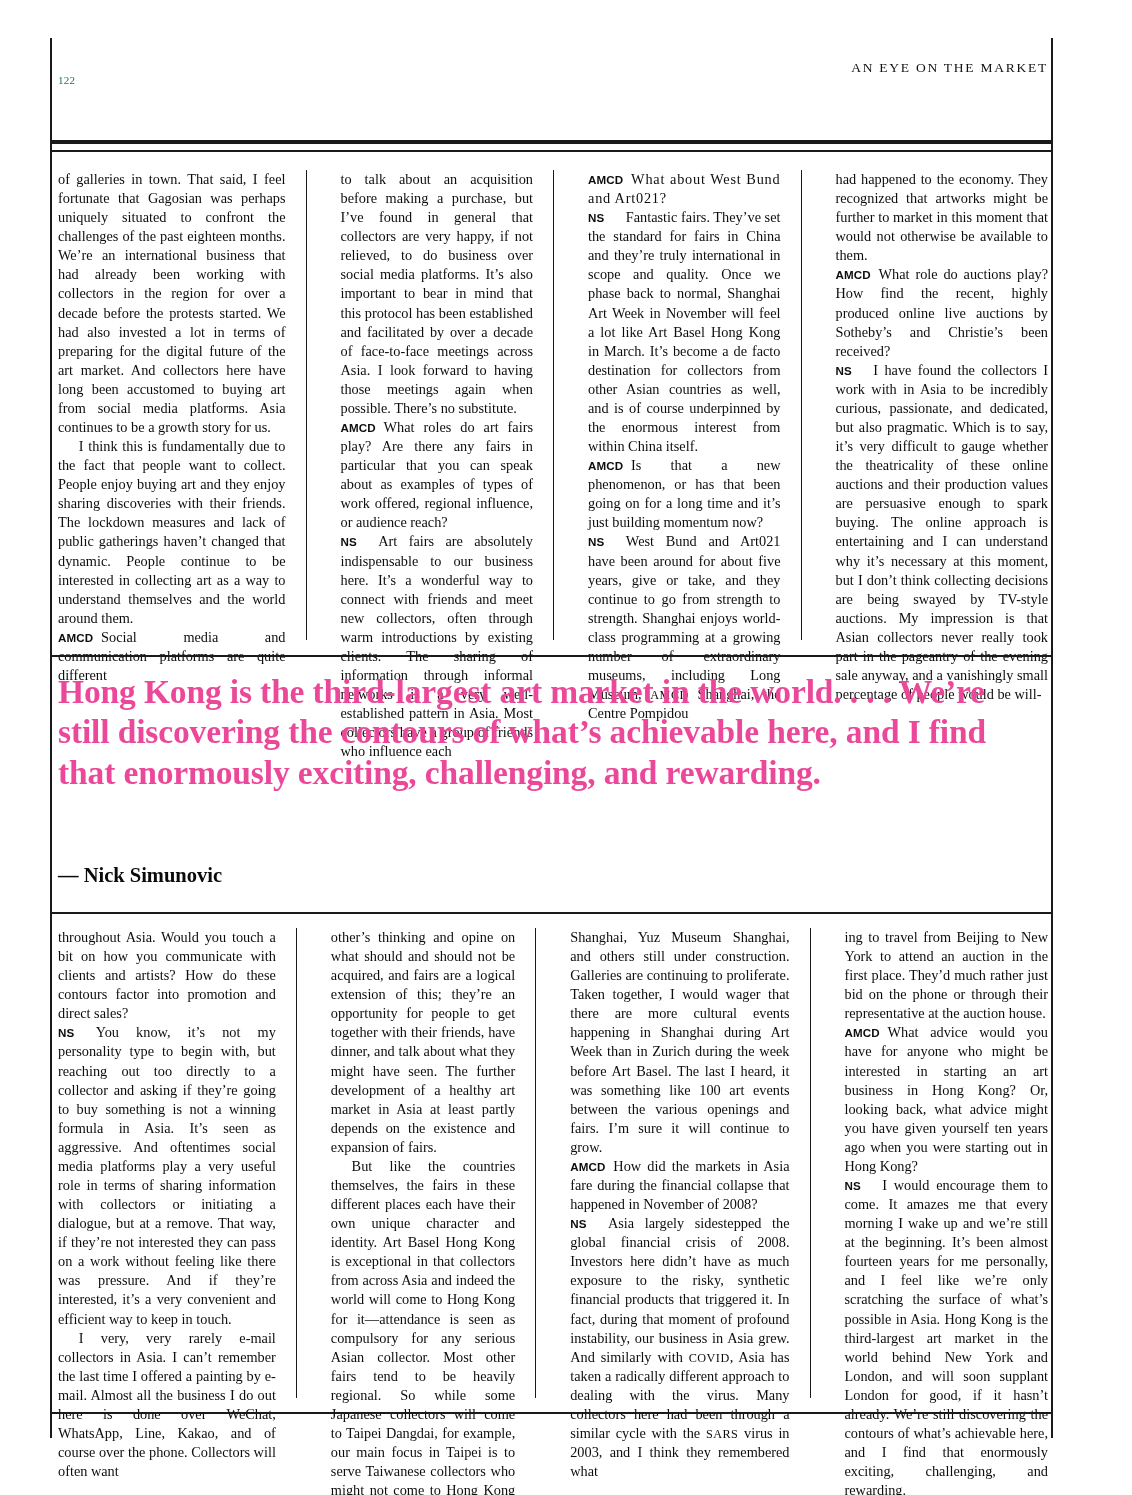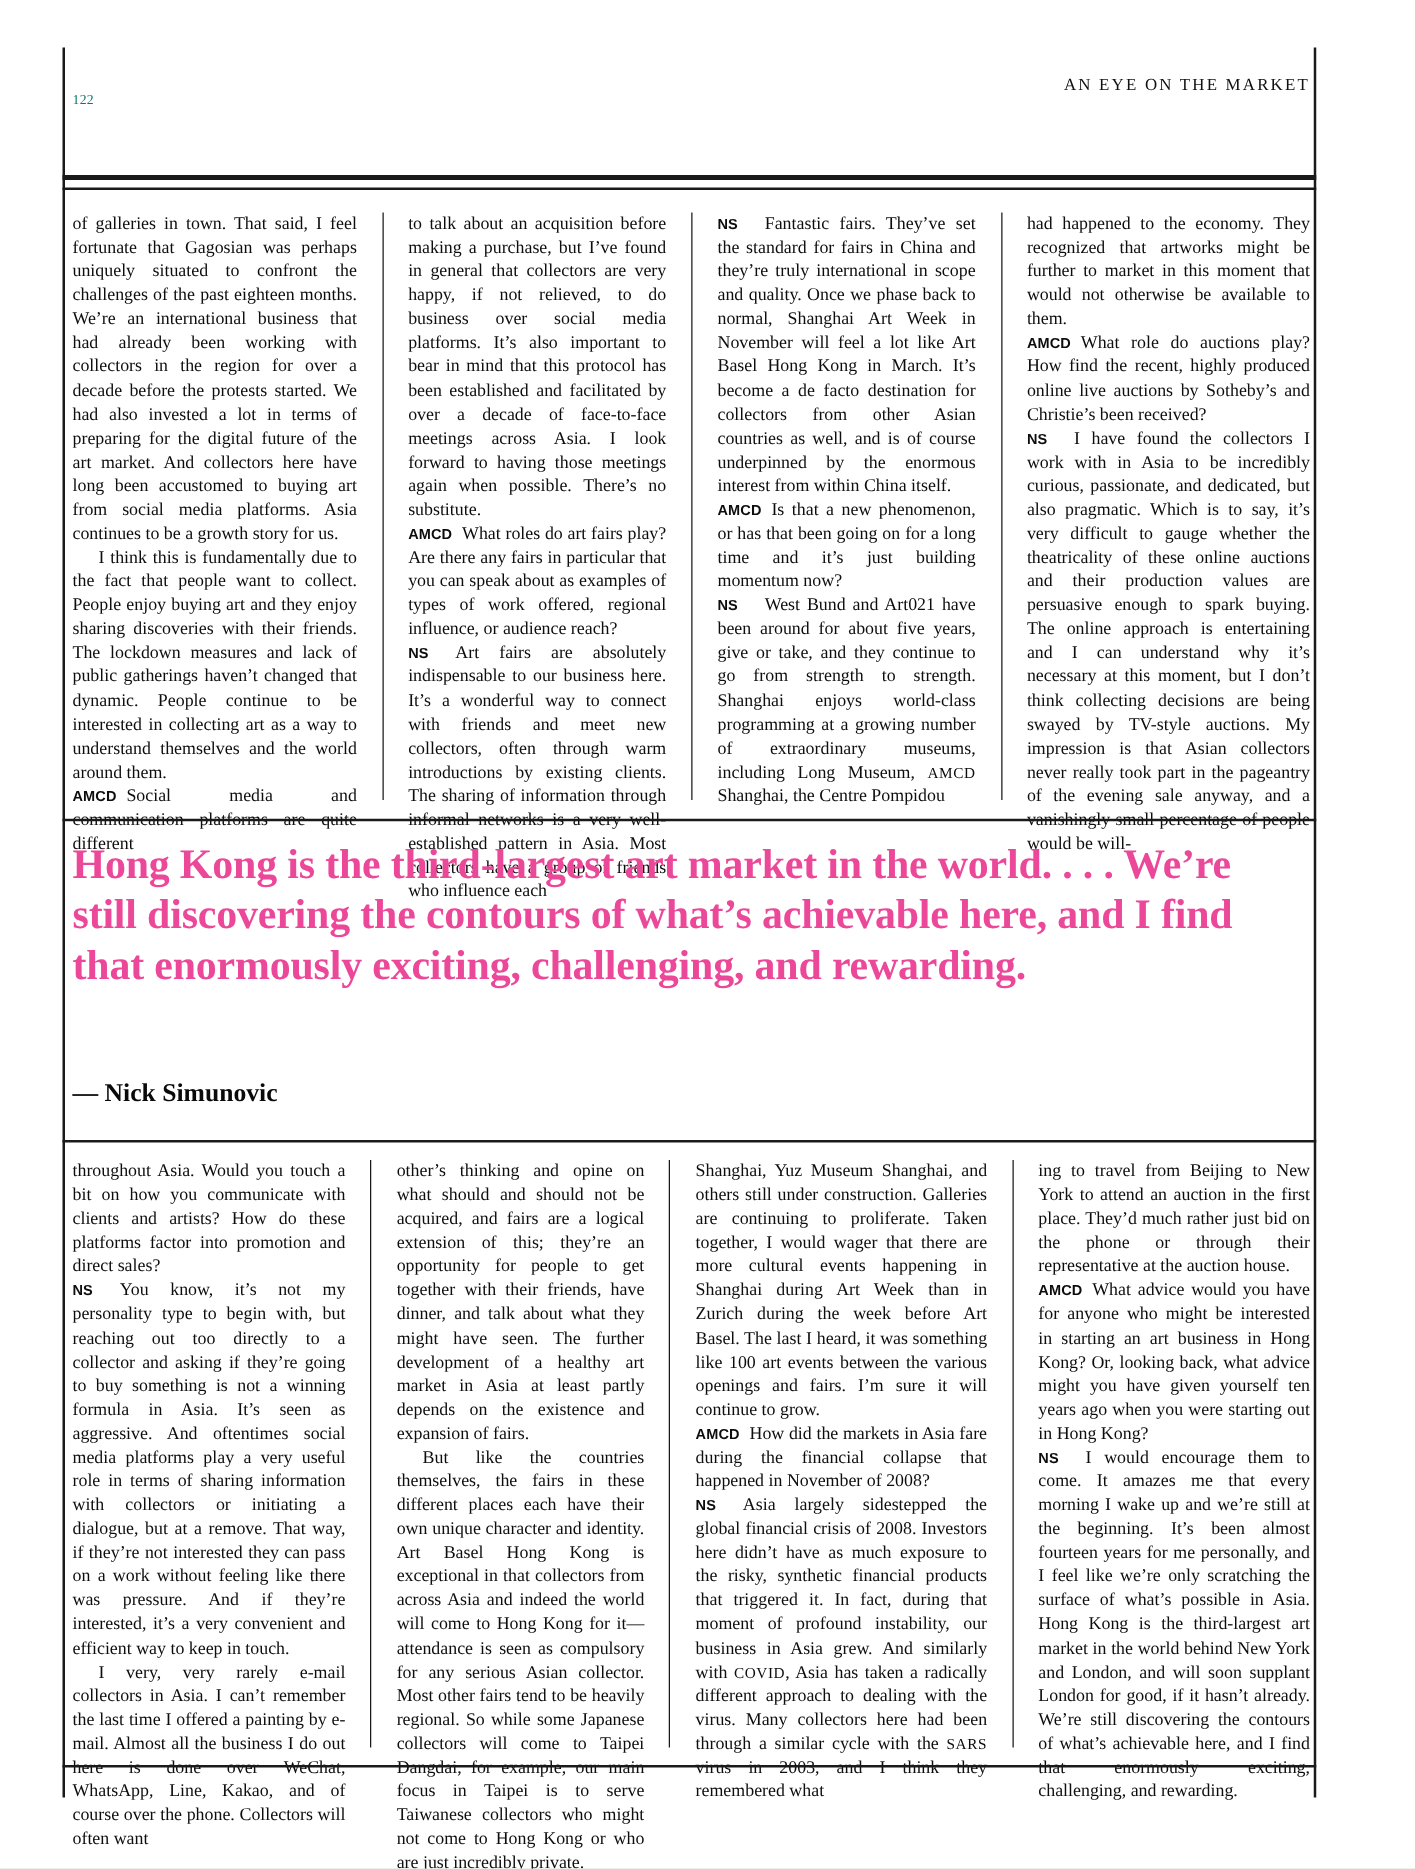--- a/index.html
+++ b/index.html
@@ -79,21 +79,21 @@
   .col {
     position: relative;
     box-sizing: border-box;
     font-size: 14.3px;
     line-height: 1.335;
     text-align: justify;
     color: #0d0d0d;
     hyphens: auto;
     -webkit-hyphens: auto;
   }
-  .col.pad-l { padding-left: 20px; border-left: 1.2px solid #1a1a1a; }
+  .col.pad-l { padding-left: 34px; border-left: 1.2px solid #1a1a1a; }
   .col.pad-r { padding-right: 20px; }
   .col p {
     margin: 0;
   }
   .col p.ind { text-indent: 1.45em; }
   .spk {
     font-family: "Liberation Sans", sans-serif;
     font-size: 11.6px;
     font-weight: 700;
     letter-spacing: 0.01em;
@@ -145,41 +145,42 @@
         <p>of galleries in town. That said, I feel fortunate that Gagosian was perhaps uniquely situated to confront the challenges of the past eighteen months. We’re an international business that had already been working with collectors in the region for over a decade before the protests started. We had also invested a lot in terms of preparing for the digital future of the art market. And collectors here have long been accustomed to buying art from social media platforms. Asia continues to be a growth story for us.</p>
         <p class="ind">I think this is fundamentally due to the fact that people want to collect. People enjoy buying art and they enjoy sharing discoveries with their friends. The lockdown measures and lack of public gatherings haven’t changed that dynamic. People continue to be interested in collecting art as a way to understand themselves and the world around them.</p>
         <p><span class="spk">AMCD</span><span class="gap"></span><span class="">Social media and communication platforms are quite different</span></p>
       </div>
       <div class="col pad-l pad-r" style="width: 247.5px;">
         <p>to talk about an acquisition before making a purchase, but I’ve found in general that collectors are very happy, if not relieved, to do business over social media platforms. It’s also important to bear in mind that this protocol has been established and facilitated by over a decade of face-to-face meetings across Asia. I look forward to having those meetings again when possible. There’s no substitute.</p>
         <p><span class="spk">AMCD</span><span class="gap"></span><span class="">What roles do art fairs play? Are there any fairs in particular that you can speak about as examples of types of work offered, regional influence, or audience reach?</span></p>
         <p><span class="spk">NS</span><span class="gap-lg"></span><span class="">Art fairs are absolutely indispensable to our business here. It’s a wonderful way to connect with friends and meet new collectors, often through warm introductions by existing clients. The sharing of information through informal networks is a very well-established pattern in Asia. Most collectors have a group of friends who influence each</span></p>
       </div>
       <div class="col pad-l pad-r" style="width: 247.5px;">
+        <p><span class="spk">AMCD</span><span class="gap"></span><span class="track">What about West Bund and Art021?</span></p>
         <p><span class="spk">NS</span><span class="gap-lg"></span><span class="">Fantastic fairs. They’ve set the standard for fairs in China and they’re truly international in scope and quality. Once we phase back to normal, Shanghai Art Week in November will feel a lot like Art Basel Hong Kong in March. It’s become a de facto destination for collectors from other Asian countries as well, and is of course underpinned by the enormous interest from within China itself.</span></p>
         <p><span class="spk">AMCD</span><span class="gap"></span><span class="">Is that a new phenomenon, or has that been going on for a long time and it’s just building momentum now?</span></p>
         <p><span class="spk">NS</span><span class="gap-lg"></span><span class="">West Bund and Art021 have been around for about five years, give or take, and they continue to go from strength to strength. Shanghai enjoys world-class programming at a growing number of extraordinary museums, including Long Museum, <span class="sc">AMCD</span> Shanghai, the Centre Pompidou</span></p>
       </div>
       <div class="col pad-l" style="width: 247.5px;">
         <p>had happened to the economy. They recognized that artworks might be further to market in this moment that would not otherwise be available to them.</p>
         <p><span class="spk">AMCD</span><span class="gap"></span><span class="">What role do auctions play? How find the recent, highly produced online live auctions by Sotheby’s and Christie’s been received?</span></p>
         <p><span class="spk">NS</span><span class="gap-lg"></span><span class="">I have found the collectors I work with in Asia to be incredibly curious, passionate, and dedicated, but also pragmatic. Which is to say, it’s very difficult to gauge whether the theatricality of these online auctions and their production values are persuasive enough to spark buying. The online approach is entertaining and I can understand why it’s necessary at this moment, but I don’t think collecting decisions are being swayed by TV-style auctions. My impression is that Asian collectors never really took part in the pageantry of the evening sale anyway, and a vanishingly small percentage of people would be will-</span></p>
       </div>
     </div>
 
   <div class="rule-thin" style="top:655px;"></div>
 
   <div class="pullquote">Hong Kong is the third-largest art market in the world. . . . We’re still discovering the contours of what’s achievable here, and I find that enormously exciting, challenging, and rewarding.</div>
   <div class="attrib">— Nick Simunovic</div>
 
   <div class="rule-thin" style="top:912px;"></div>
 
   <div class="cols" id="bottom-cols" style="left:58px; top:928px; width:990px; height:470px;">
       <div class="col pad-r" style="width: 247.5px;">
-        <p>throughout Asia. Would you touch a bit on how you communicate with clients and artists? How do these platforms factor into promotion and direct sales?</p>
+        <p>throughout Asia. Would you touch a bit on how you communicate with clients and artists? How do these contours factor into promotion and direct sales?</p>
         <p><span class="spk">NS</span><span class="gap-lg"></span><span class="">You know, it’s not my personality type to begin with, but reaching out too directly to a collector and asking if they’re going to buy something is not a winning formula in Asia. It’s seen as aggressive. And oftentimes social media platforms play a very useful role in terms of sharing information with collectors or initiating a dialogue, but at a remove. That way, if they’re not interested they can pass on a work without feeling like there was pressure. And if they’re interested, it’s a very convenient and efficient way to keep in touch.</span></p>
         <p class="ind">I very, very rarely e-mail collectors in Asia. I can’t remember the last time I offered a painting by e-mail. Almost all the business I do out here is done over WeChat, WhatsApp, Line, Kakao, and of course over the phone. Collectors will often want</p>
       </div>
       <div class="col pad-l pad-r" style="width: 247.5px;">
         <p>other’s thinking and opine on what should and should not be acquired, and fairs are a logical extension of this; they’re an opportunity for people to get together with their friends, have dinner, and talk about what they might have seen. The further development of a healthy art market in Asia at least partly depends on the existence and expansion of fairs.</p>
         <p class="ind">But like the countries themselves, the fairs in these different places each have their own unique character and identity. Art Basel Hong Kong is exceptional in that collectors from across Asia and indeed the world will come to Hong Kong for it—attendance is seen as compulsory for any serious Asian collector. Most other fairs tend to be heavily regional. So while some Japanese collectors will come to Taipei Dangdai, for example, our main focus in Taipei is to serve Taiwanese collectors who might not come to Hong Kong or who are just incredibly private.</p>
       </div>
       <div class="col pad-l pad-r" style="width: 284px;">
         <p>Shanghai, Yuz Museum Shanghai, and others still under construction. Galleries are continuing to proliferate. Taken together, I would wager that there are more cultural events happening in Shanghai during Art Week than in Zurich during the week before Art Basel. The last I heard, it was something like 100 art events between the various openings and fairs. I’m sure it will continue to grow.</p>
         <p><span class="spk">AMCD</span><span class="gap"></span><span class="">How did the markets in Asia fare during the financial collapse that happened in November of 2008?</span></p>

